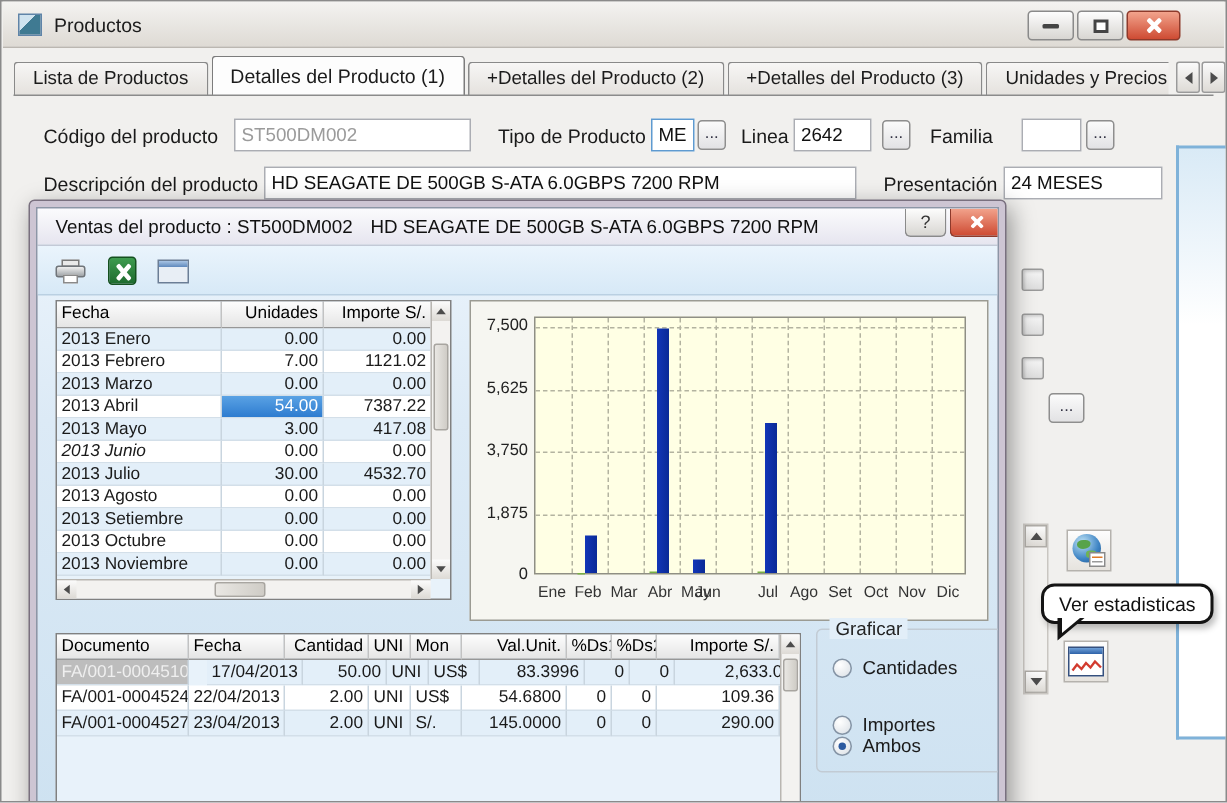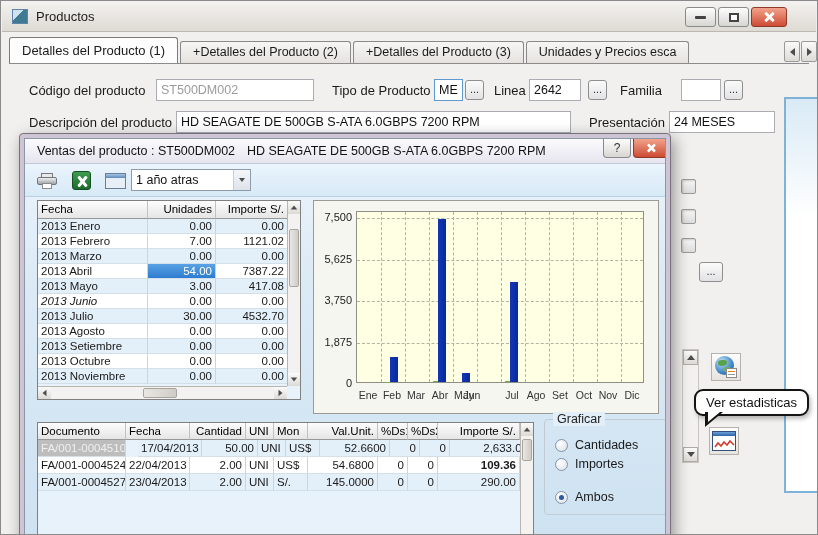--- a/index.html
+++ b/index.html
@@ -165,20 +165,21 @@
       </div>
     <div class="wbtn" style="left:716px;width:31px;">
         <span class="glyph-max"></span>
       </div>
     <div class="wbtn close" style="left:749px;width:36px;">
         <span class="glyph-x"></span>
       </div>
   </div>
 
   <div class="tabs-row">
+      <div class="tab">Lista de Productos</div>
       <div class="tab active">Detalles del Producto (1)</div>
       <div class="tab">+Detalles del Producto (2)</div>
       <div class="tab">+Detalles del Producto (3)</div>
       <div class="tab">Unidades y Precios esca</div>
     </div>
   <div class="tab-scroll" style="left:783px;">
       <span class="arr arr-l"></span>
     </div>
   <div class="tab-scroll" style="left:800px;">
       <span class="arr arr-r"></span>
@@ -252,26 +253,20 @@
               <span class="top"></span>
               <span class="body"></span>
               <span class="paper"></span>
             </span>
         </div>
         <div class="tool-ic" style="left:42px;">
           <span class="excel-ic"></span>
         </div>
         <div class="tool-ic" style="left:76px;">
           <span class="winchart-ic"></span>
-        </div>
-        <div class="combo">
-          <span>1 año atras</span>
-          <span class="cbtn">
-              <span class="arr arr-d sm"></span>
-            </span>
         </div>
       </div>
 
       <div class="gridbox" style="left:12px;top:61px;width:264px;height:200px;">
         <div style="position:absolute;left:0;top:0;right:13px;bottom:13px;overflow:hidden;">
             <div class="trow">
               <div class="tcell th a-l" style="width: 110px;">Fecha</div>
               <div class="tcell th a-r" style="width: 68px;">Unidades</div>
               <div class="tcell th a-r" style="width: 72px;">Importe S/.</div>
             </div>
@@ -412,35 +407,35 @@
               <div class="tcell th a-r" style="width: 30px;">%Ds1</div>
               <div class="tcell th a-r" style="width: 30px;">%Ds2</div>
               <div class="tcell th a-r" style="width: 82px;">Importe S/.</div>
             </div>
             <div class="trow r-even">
               <div class="tcell a-l cell-graysel" style="width: 88px;">FA/001-0004510</div>
               <div class="tcell a-l" style="width: 64px; margin-left: 12px;">17/04/2013</div>
               <div class="tcell a-r" style="width: 56px;">50.00</div>
               <div class="tcell a-l" style="width: 28px;">UNI</div>
               <div class="tcell a-l" style="width: 34px;">US$</div>
-              <div class="tcell a-r" style="width: 70px;">52.6600</div>
+              <div class="tcell a-r" style="width: 70px;">83.3996</div>
               <div class="tcell a-r" style="width: 30px;">0</div>
               <div class="tcell a-r" style="width: 30px;">0</div>
               <div class="tcell a-r" style="width: 82px;">2,633.00</div>
             </div>
             <div class="trow r-odd">
               <div class="tcell a-l" style="width: 88px;">FA/001-0004524</div>
               <div class="tcell a-l" style="width: 64px;">22/04/2013</div>
               <div class="tcell a-r" style="width: 56px;">2.00</div>
               <div class="tcell a-l" style="width: 28px;">UNI</div>
               <div class="tcell a-l" style="width: 34px;">US$</div>
               <div class="tcell a-r" style="width: 70px;">54.6800</div>
               <div class="tcell a-r" style="width: 30px;">0</div>
               <div class="tcell a-r" style="width: 30px;">0</div>
-              <div class="tcell a-r" style="width: 82px; font-weight: bold;">109.36</div>
+              <div class="tcell a-r" style="width: 82px;">109.36</div>
             </div>
             <div class="trow r-even">
               <div class="tcell a-l" style="width: 88px;">FA/001-0004527</div>
               <div class="tcell a-l" style="width: 64px;">23/04/2013</div>
               <div class="tcell a-r" style="width: 56px;">2.00</div>
               <div class="tcell a-l" style="width: 28px;">UNI</div>
               <div class="tcell a-l" style="width: 34px;">S/.</div>
               <div class="tcell a-r" style="width: 70px;">145.0000</div>
               <div class="tcell a-r" style="width: 30px;">0</div>
               <div class="tcell a-r" style="width: 30px;">0</div>
@@ -455,21 +450,21 @@
         </div>
       </div>
 
       <div class="groupbox" style="left:519px;top:280px;width:124px;height:96px;">
         <span class="gb-label">Graficar</span>
         <div>
             <div class="radio-row" style="top: 18px;">
               <div class="radio"></div>
               <div class="radio-label">Cantidades</div>
             </div>
-            <div class="radio-row" style="top: 37px;">
+            <div class="radio-row" style="top: 56px;">
               <div class="radio"></div>
               <div class="radio-label">Importes</div>
             </div>
             <div class="radio-row" style="top: 70px;">
               <div class="radio checked"></div>
               <div class="radio-label">Ambos</div>
             </div>
           </div>
       </div>
     </div>

